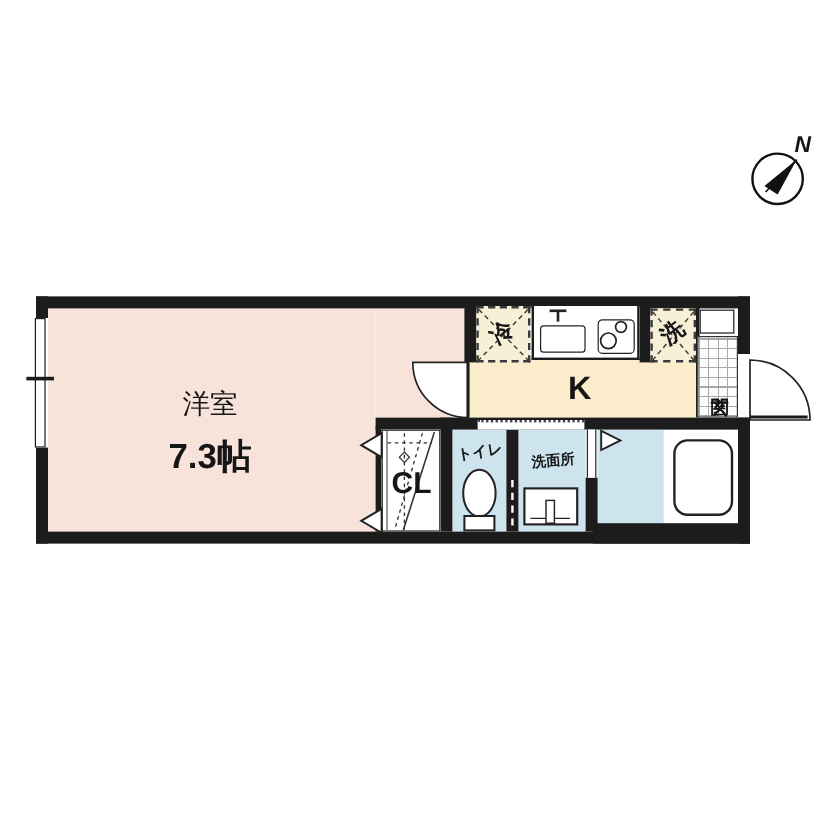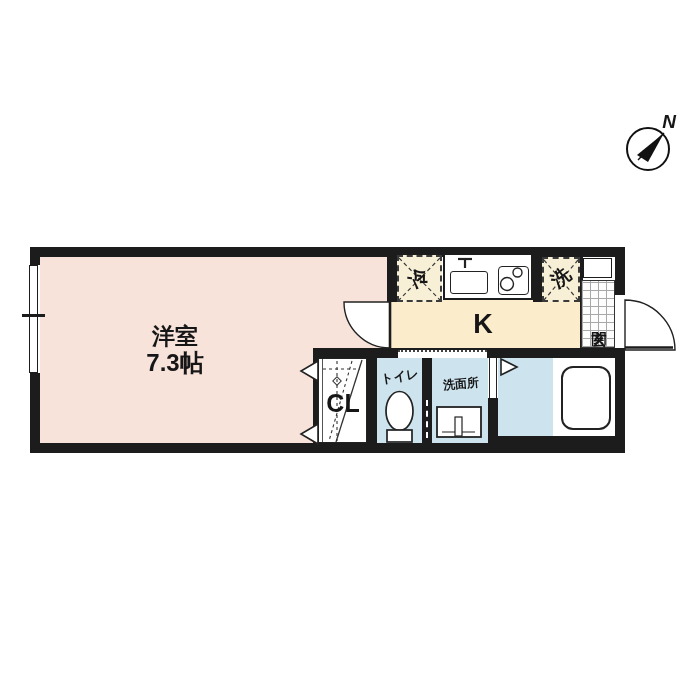--- a/index.html
+++ b/index.html
@@ -128,22 +128,22 @@
       <line x1="442" y1="432" x2="475" y2="432" stroke="#222" stroke-width="1.2"></line>
       <rect x="455" y="417" width="7" height="19" fill="#fff" stroke="#222" stroke-width="1.2"></rect>
     </g>
     <g>
       <circle cx="648" cy="149" r="21" fill="#fff" stroke="#111" stroke-width="2"></circle>
       <line x1="638" y1="160" x2="664" y2="133" stroke="#111" stroke-width="1.4"></line>
       <polygon points="664,133 637,155 648,162" fill="#111"></polygon>
     </g>
   </svg>
 
-  <div class="label" style="left:175px;top:336px;font-size:23px;font-weight:bold;text-align:right;">洋室</div>
-  <div class="label" style="left:175px;top:363px;font-size:24px;font-weight:bold;">7.3帖</div>
+  <div class="label" style="left:175px;top:336px;font-size:23px;font-weight:normal;text-align:right;">洋室</div>
+  <div class="label" style="left:175px;top:381px;font-size:29px;font-weight:bold;">7.3帖</div>
   <div class="label" style="left:483px;top:324px;font-size:27px;font-weight:600;">K</div>
   <div class="label" style="left:419px;top:278px;font-size:19px;font-weight:bold;transform:translate(-50%,-50%) rotate(-40deg);">冷</div>
   <div class="label" style="left:561px;top:278px;font-size:19px;font-weight:bold;transform:translate(-50%,-50%) rotate(-38deg);">洗</div>
   <div class="label" style="left:599px;top:319px;font-size:15px;font-weight:bold;writing-mode:vertical-rl;letter-spacing:1px;">玄関</div>
   <div class="label" style="left:400px;top:377px;font-size:12.5px;font-weight:bold;transform:translate(-50%,-50%) rotate(-9deg);">トイレ</div>
   <div class="label" style="left:461px;top:384px;font-size:12px;font-weight:bold;transform:translate(-50%,-50%) rotate(-5deg);">洗面所</div>
   <div class="label" style="left:343px;top:403px;font-size:25px;font-weight:bold;">CL</div>
   <div class="label" style="left:669px;top:122px;font-size:19px;font-weight:bold;font-style:italic;">N</div>
 
 </div>

